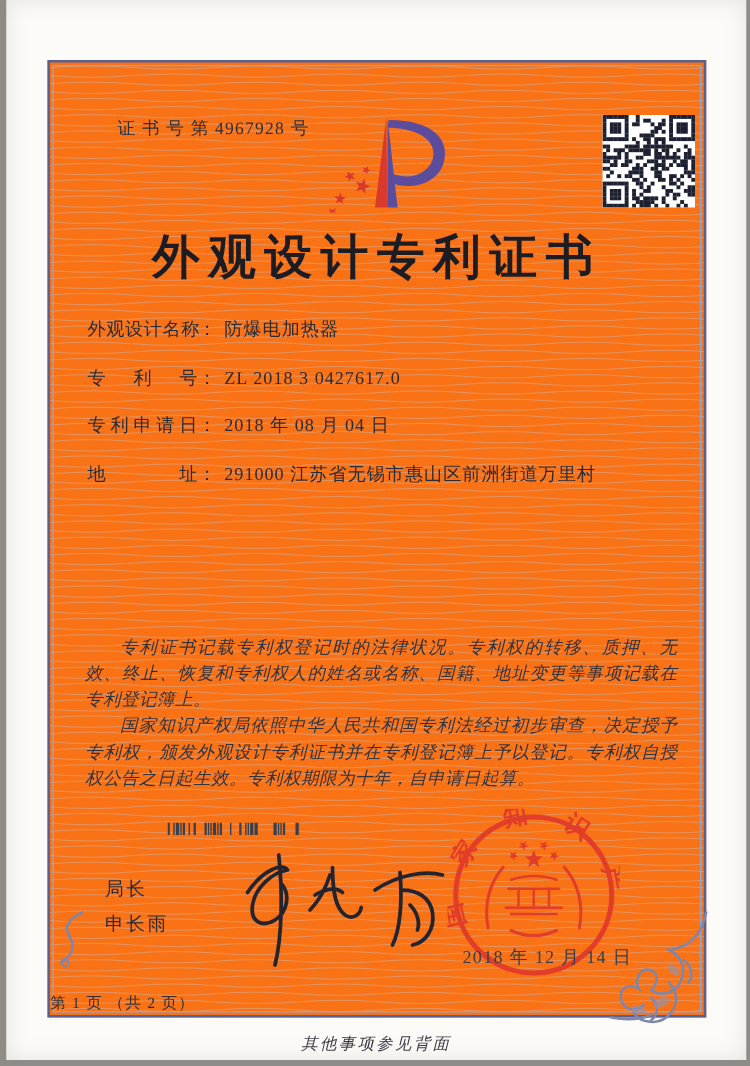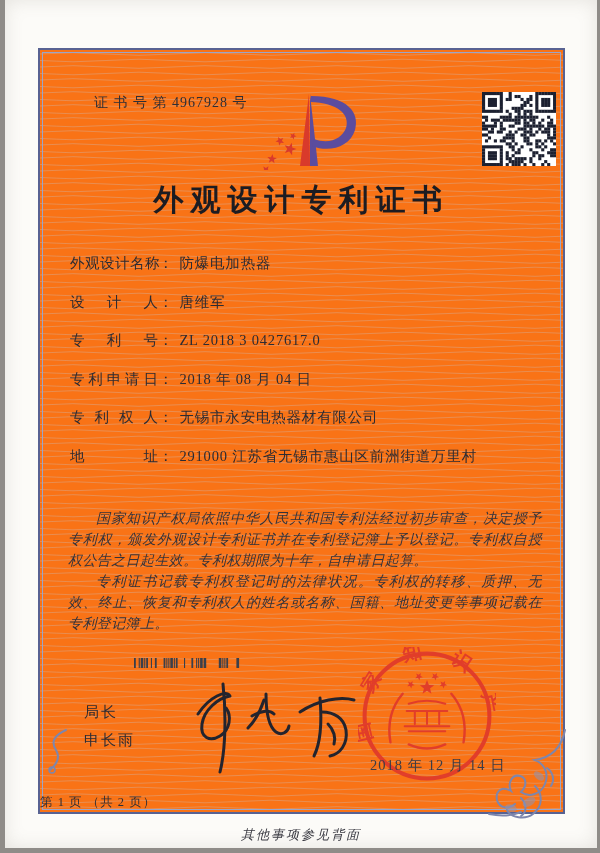--- a/index.html
+++ b/index.html
@@ -15,21 +15,21 @@
   #waves-svg { position:absolute; left:0; top:0; }
 
   .cert-no { position:absolute; left:54px; top:44px; font-size:14px; color:#2e2e36;
              letter-spacing:1px; }
 
   .logo { position:absolute; left:212px; top:36px; width:124px; height:84px; }
 
   .qr { position:absolute; left:442px; top:42px; width:74px; height:74px; background:#fff; }
 
   .title { position:absolute; left:0; top:130px; width:100%; text-align:center;
-           font-size:30px; font-weight:bold; color:#1c1c22; letter-spacing:7px; }
+           font-size:38px; font-weight:bold; color:#1c1c22; letter-spacing:7px; }
 
   .fields { position:absolute; left:30px; top:204px; width:470px; font-size:14.5px; color:#2b2b33; }
   .field-row { margin-bottom:15.5px; white-space:nowrap; letter-spacing:.5px; height:23px; }
   .flabel { display:inline-block; width:6.1em; text-align:justify; text-align-last:justify;
             vertical-align:bottom; }
   .fcolon { margin-right:6px; }
   .fvalue { letter-spacing:.8px; }
   .grant-row { display:flex; }
   .grant-pair-1 { width:240px; white-space:nowrap; }
   .grant-pair-2 { white-space:nowrap; }
@@ -508,39 +508,33 @@
           <rect x="17.759999999999998" y="71.03999999999999" width="3.11" height="3.11" fill="#1c2030"></rect>
         </svg>
 
       <div class="title">外观设计专利证书</div>
 
       <div class="fields">
         <div class="field-row">
           <span class="flabel">外观设计名称</span><span class="fcolon">：</span><span class="fvalue">防爆电加热器</span>
         </div>
         <div class="field-row">
-          <span class="flabel">设计人</span><span class="fcolon">：</span><span class="fvalue">唐维军</span>
-        </div>
-        <div class="field-row">
           <span class="flabel">专利号</span><span class="fcolon">：</span><span class="fvalue">ZL 2018 3 0427617.0</span>
         </div>
         <div class="field-row">
           <span class="flabel">专利申请日</span><span class="fcolon">：</span><span class="fvalue">2018 年 08 月 04 日</span>
         </div>
         <div class="field-row">
-          <span class="flabel">专利权人</span><span class="fcolon">：</span><span class="fvalue">无锡市永安电热器材有限公司</span>
-        </div>
-        <div class="field-row">
           <span class="flabel">地址</span><span class="fcolon">：</span><span class="fvalue">291000 江苏省无锡市惠山区前洲街道万里村</span>
         </div>
       </div>
 
       <div class="paras">
+        <p>专利证书记载专利权登记时的法律状况。专利权的转移、质押、无效、终止、恢复和专利权人的姓名或名称、国籍、地址变更等事项记载在专利登记簿上。</p>
         <p>国家知识产权局依照中华人民共和国专利法经过初步审查，决定授予专利权，颁发外观设计专利证书并在专利登记簿上予以登记。专利权自授权公告之日起生效。专利权期限为十年，自申请日起算。</p>
-        <p>专利证书记载专利权登记时的法律状况。专利权的转移、质押、无效、终止、恢复和专利权人的姓名或名称、国籍、地址变更等事项记载在专利登记簿上。</p>
       </div>
 
       <svg class="barcode" viewBox="0 0 106 10">
           <rect x="0" y="0" width="1.8" height="10" fill="#3a3f4a"></rect>
           <rect x="4.7" y="0" width="1.1" height="10" fill="#3a3f4a"></rect>
           <rect x="6.7" y="0" width="2.6" height="10" fill="#3a3f4a"></rect>
           <rect x="10.2" y="0" width="1.1" height="10" fill="#3a3f4a"></rect>
           <rect x="12.2" y="0" width="1.8" height="10" fill="#3a3f4a"></rect>
           <rect x="16.9" y="0" width="1.1" height="10" fill="#3a3f4a"></rect>
           <rect x="20.9" y="0" width="1.8" height="10" fill="#3a3f4a"></rect>

